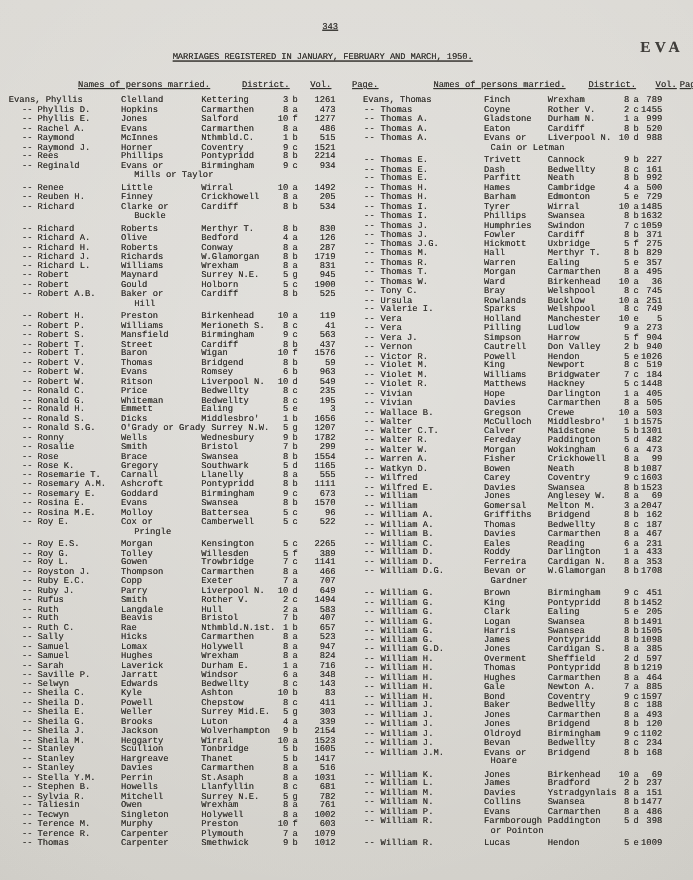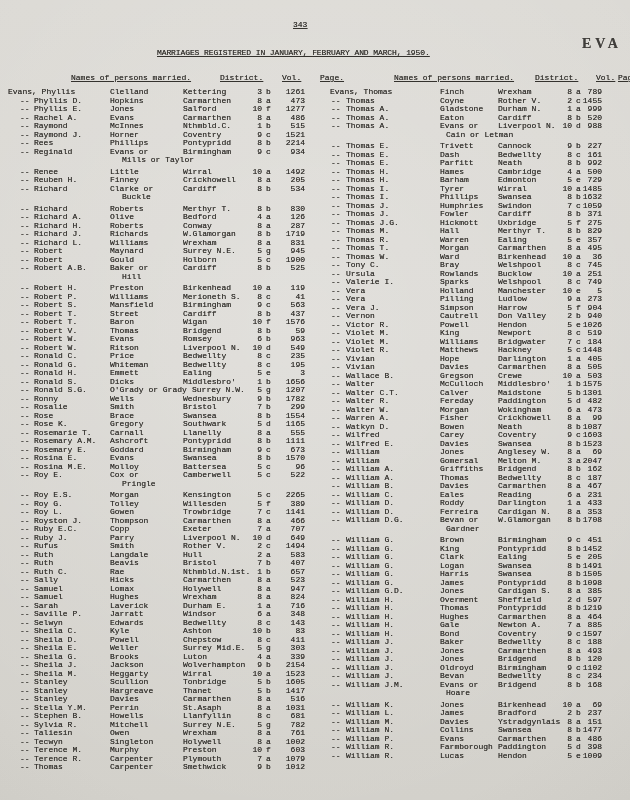--- a/index.html
+++ b/index.html
@@ -1420,20 +1420,23 @@
       </div>
       <div class="row">
         <span class="d">--</span>
         <span class="n">William R.</span>
         <span class="s">Farmborough</span>
         <span class="di">Paddington</span>
         <span class="vn">5</span>
         <span class="vl">d</span>
         <span class="pg">398</span>
       </div>
+      <div class="row cont">
+        <span class="co">or Pointon</span>
+      </div>
       <div class="row">
         <span class="d">--</span>
         <span class="n">William R.</span>
         <span class="s">Lucas</span>
         <span class="di">Hendon</span>
         <span class="vn">5</span>
         <span class="vl">e</span>
         <span class="pg">1009</span>
       </div>
     </div>

